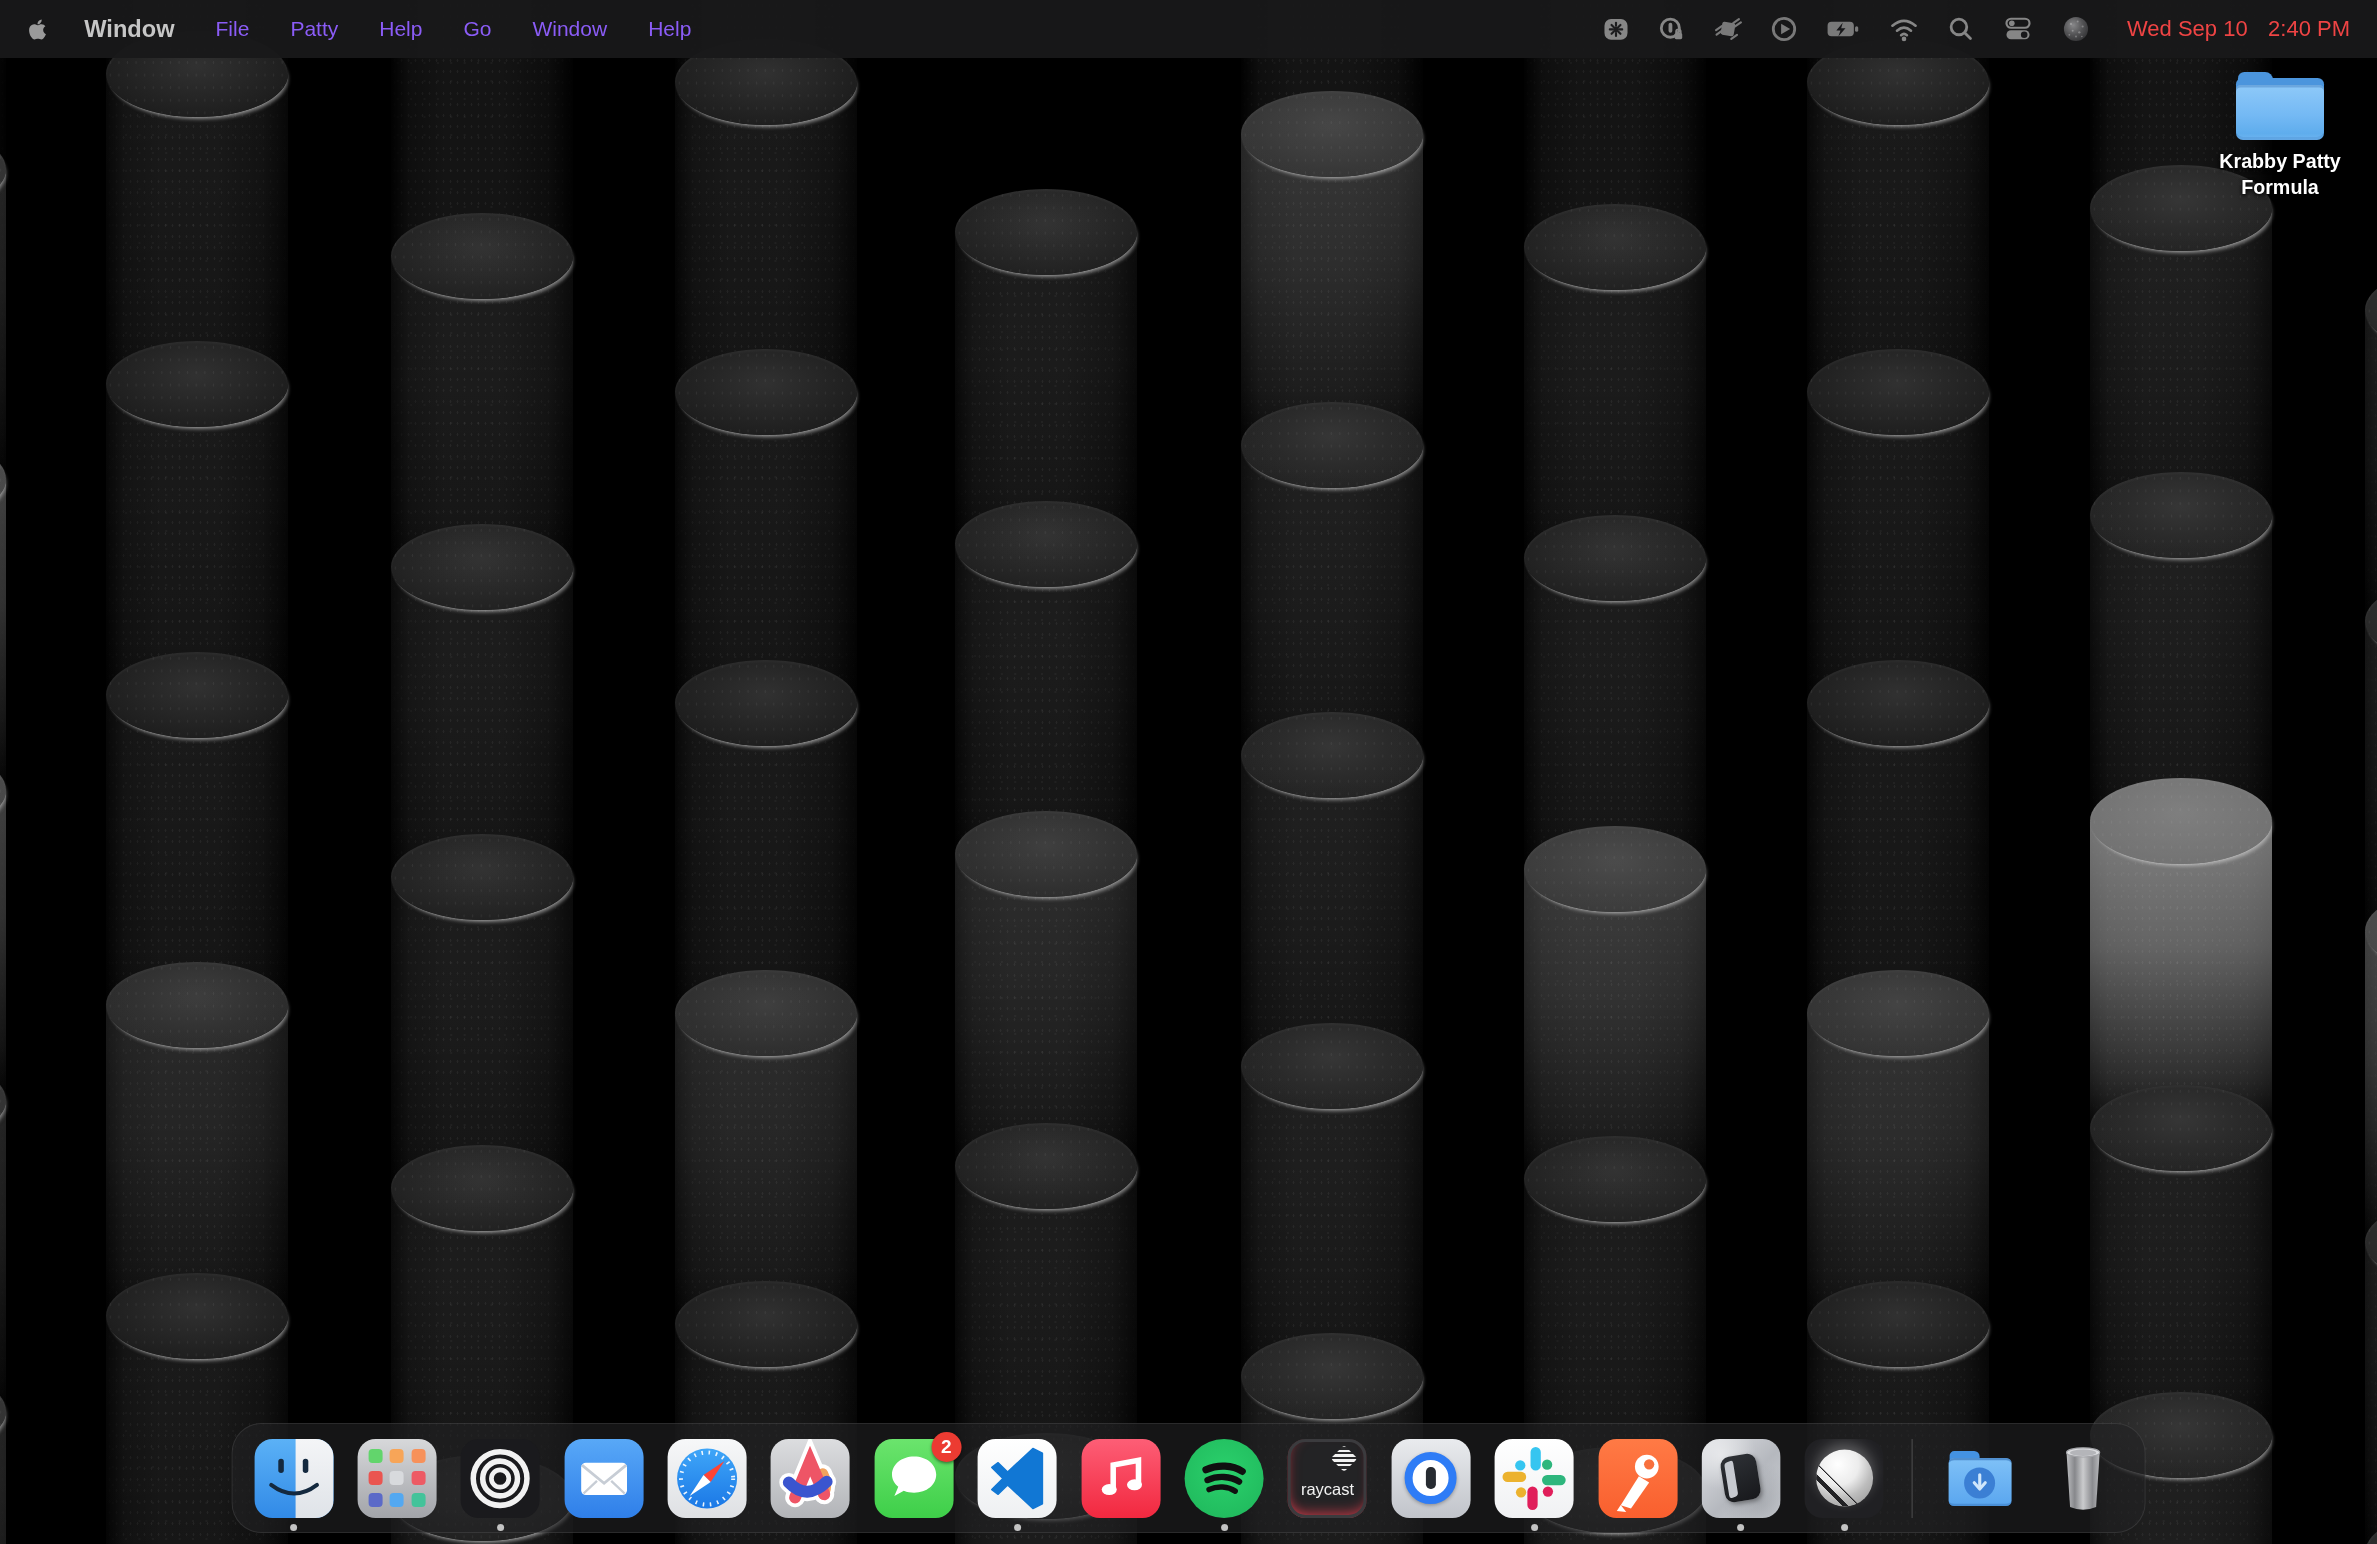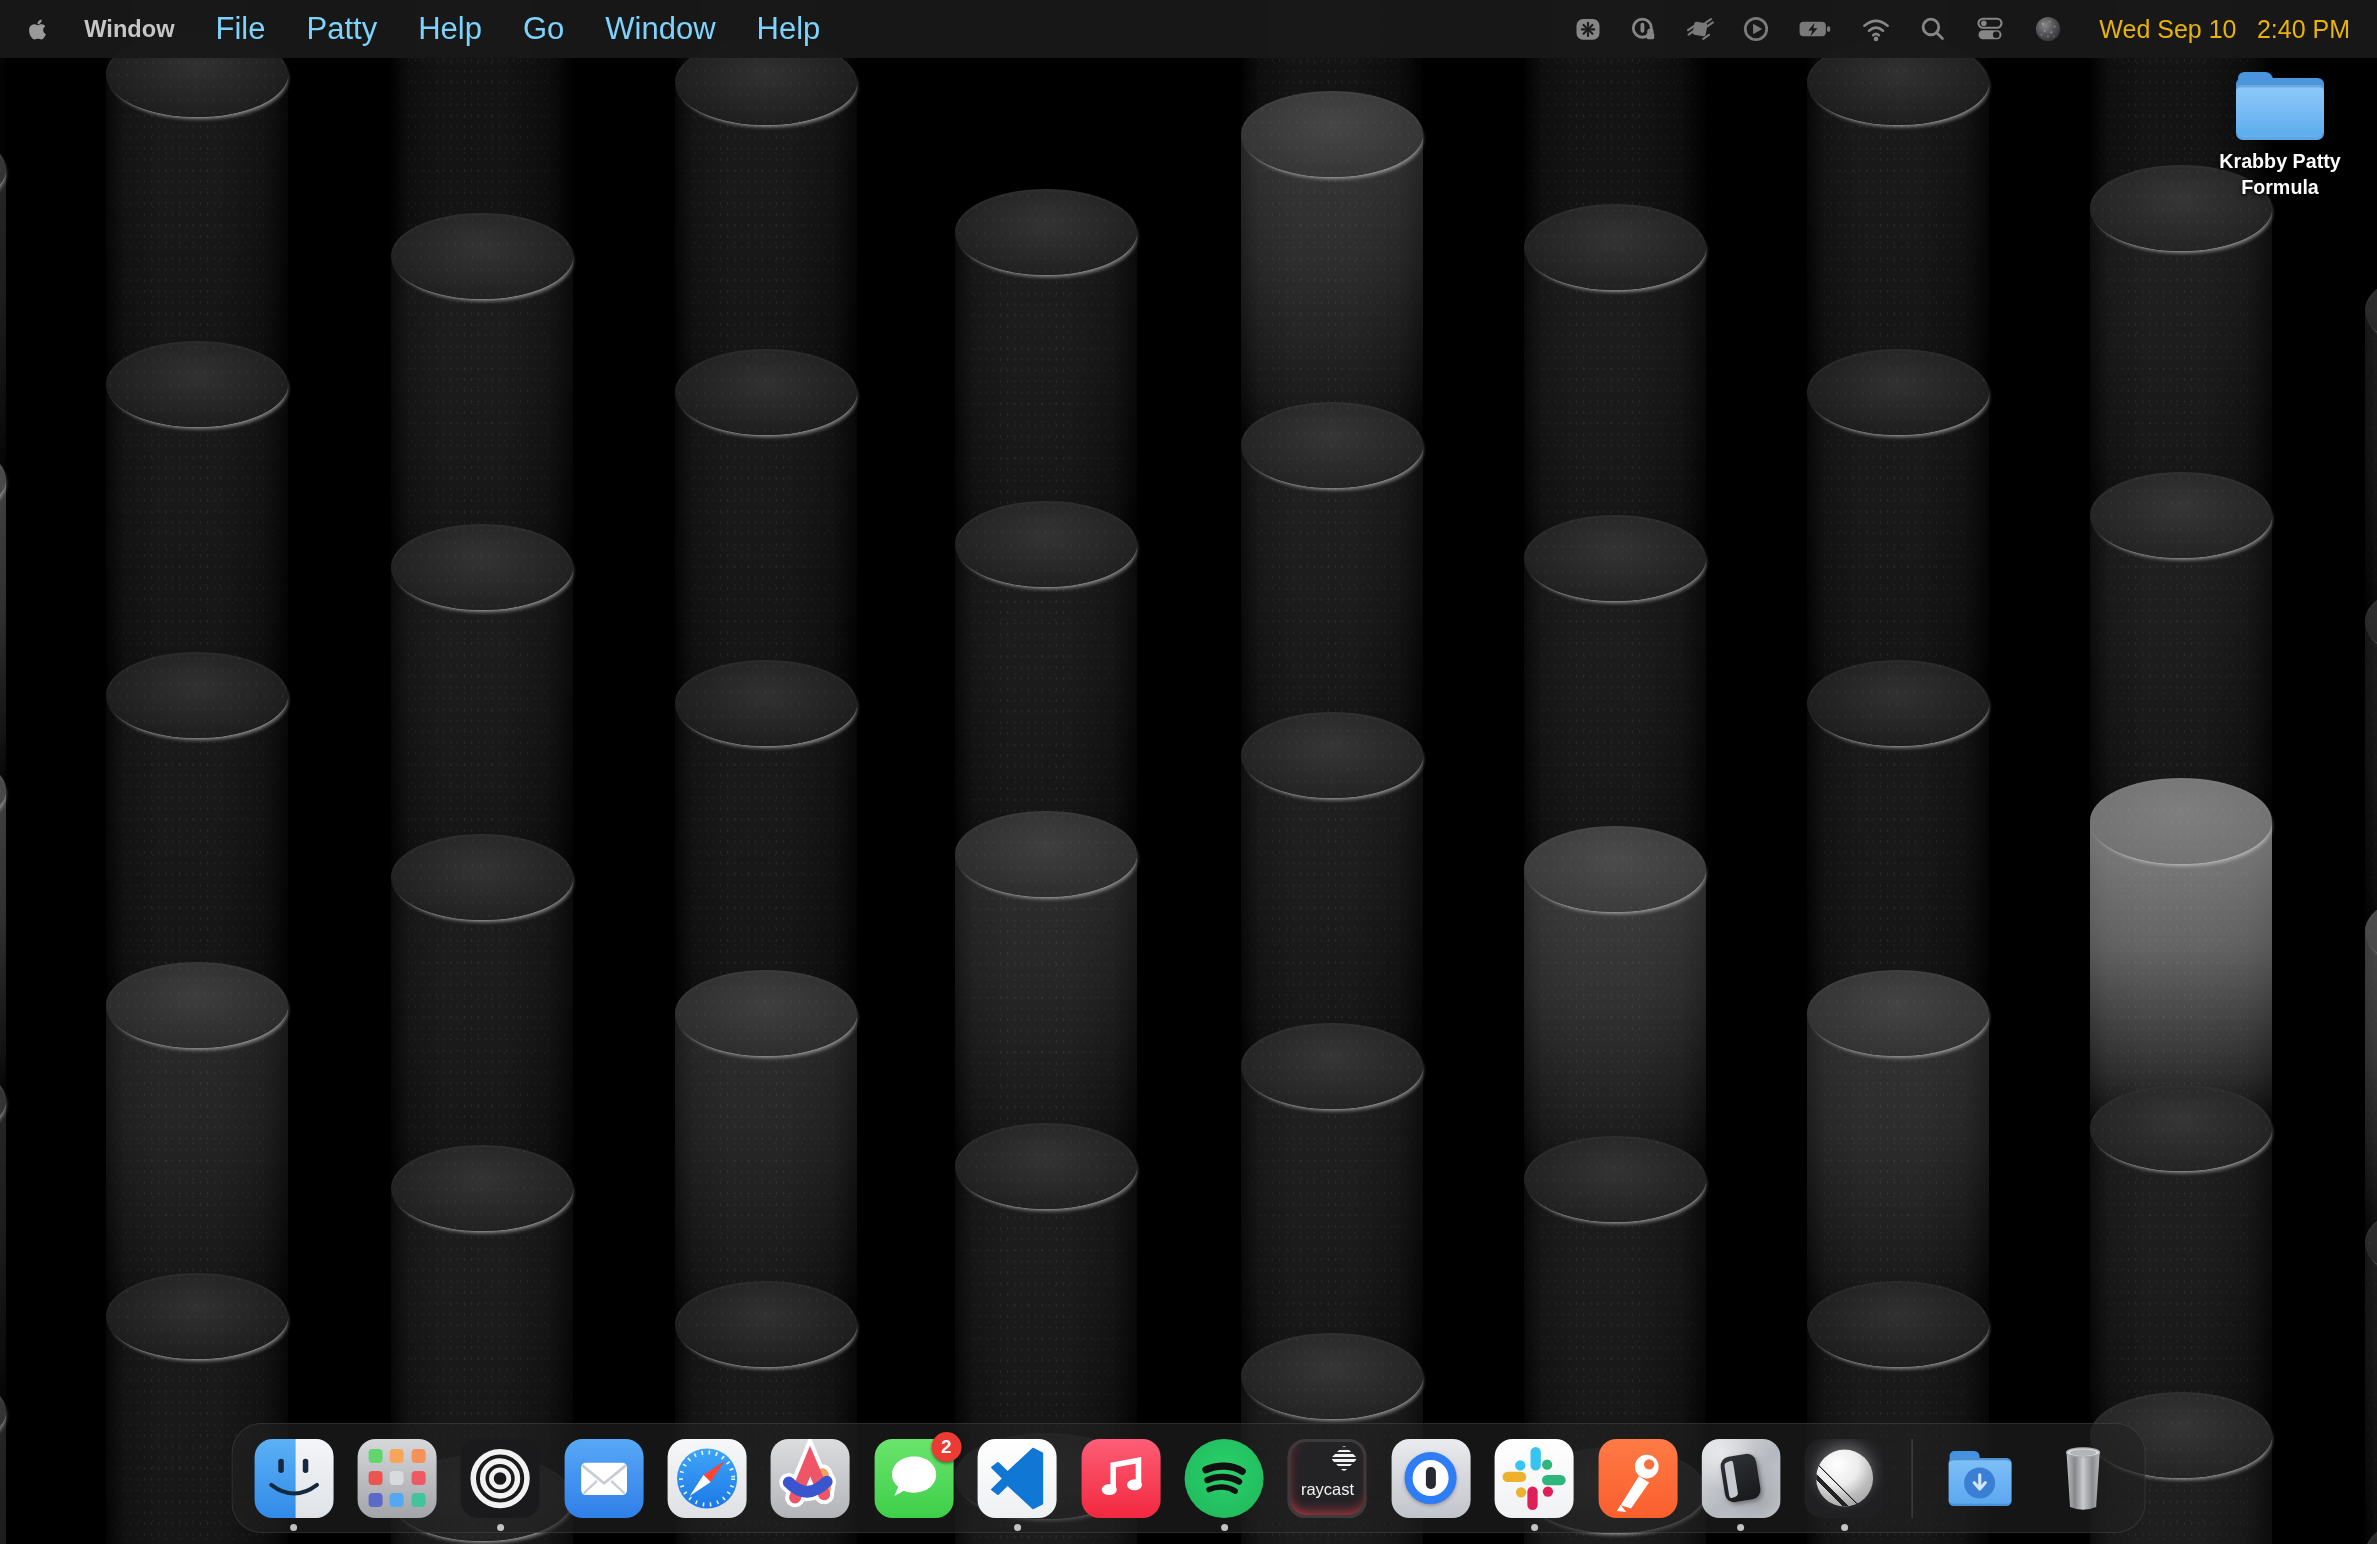--- a/index.html
+++ b/index.html
@@ -32,25 +32,25 @@
     box-shadow: 2.4px 4.7px 3.9px -2.4px rgba(228,228,228,0.5),
                 0 1.6px 1.6px -0.8px rgba(255,255,255,0.16),
                 inset 0 1.6px 3.1px rgba(255,255,255,0.05);}
 
   
   #menubar{position:absolute;top:0;left:0;right:0;height:58px;z-index:60;
     background:rgba(24,24,26,0.94);display:flex;align-items:center;padding:0 27px;box-sizing:border-box;}
   .mb-left{display:flex;align-items:center;gap:41px;}
   .mb-apple{display:flex;align-items:center;margin-right:-4.7px;}
   .mb-app{font-size:23.6px;font-weight:700;color:#c6c6c6;}
-  .mb-item{font-size:31px;color:#7dd3fc;}
+  .mb-item{font-size:21px;color:#8b5cf6;}
   .mb-right{margin-left:auto;display:flex;align-items:center;gap:28px;}
   .st-ic{display:flex;align-items:center;justify-content:center;opacity:.95;}
   .mb-clock{display:flex;align-items:center;gap:20.4px;margin-left:7.9px;}
-  .mb-clock span{font-size:25px;color:#eab308;}
+  .mb-clock span{font-size:22px;color:#ef4444;}
 
   
   #desk-folder{position:absolute;top:72px;left:2211px;width:138px;z-index:40;
     display:flex;flex-direction:column;align-items:center;}
   .folder-art{position:relative;width:88px;height:68px;}
   .folder-art .tab{position:absolute;top:0;left:1.6px;width:35px;height:14px;border-radius:6.3px 7.9px 0 0;background:#4b95dd;}
   .folder-art .back{position:absolute;top:6.3px;left:0;right:0;height:12.6px;border-radius:6.3px 6.3px 0 0;background:#4b95dd;}
   .folder-art .bodyp{position:absolute;top:12.6px;left:0;right:0;bottom:0;border-radius:4.7px 4.7px 7px 7px;
     background:linear-gradient(180deg,#8ec9f8 0%,#74b9f4 55%,#5faded 88%,#6fb5f0 100%);
     box-shadow:inset 0 2.4px 0 rgba(46,104,176,.35), inset 0 -3.1px 0 rgba(46,104,176,.18);}

